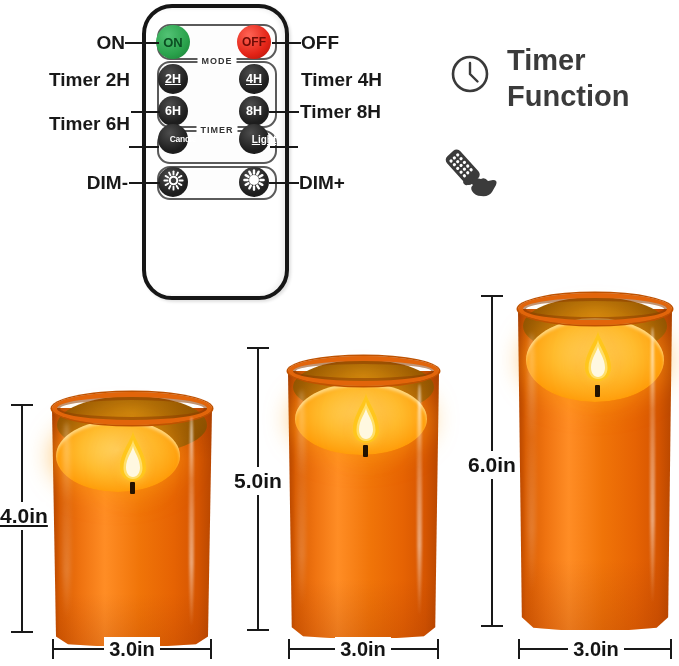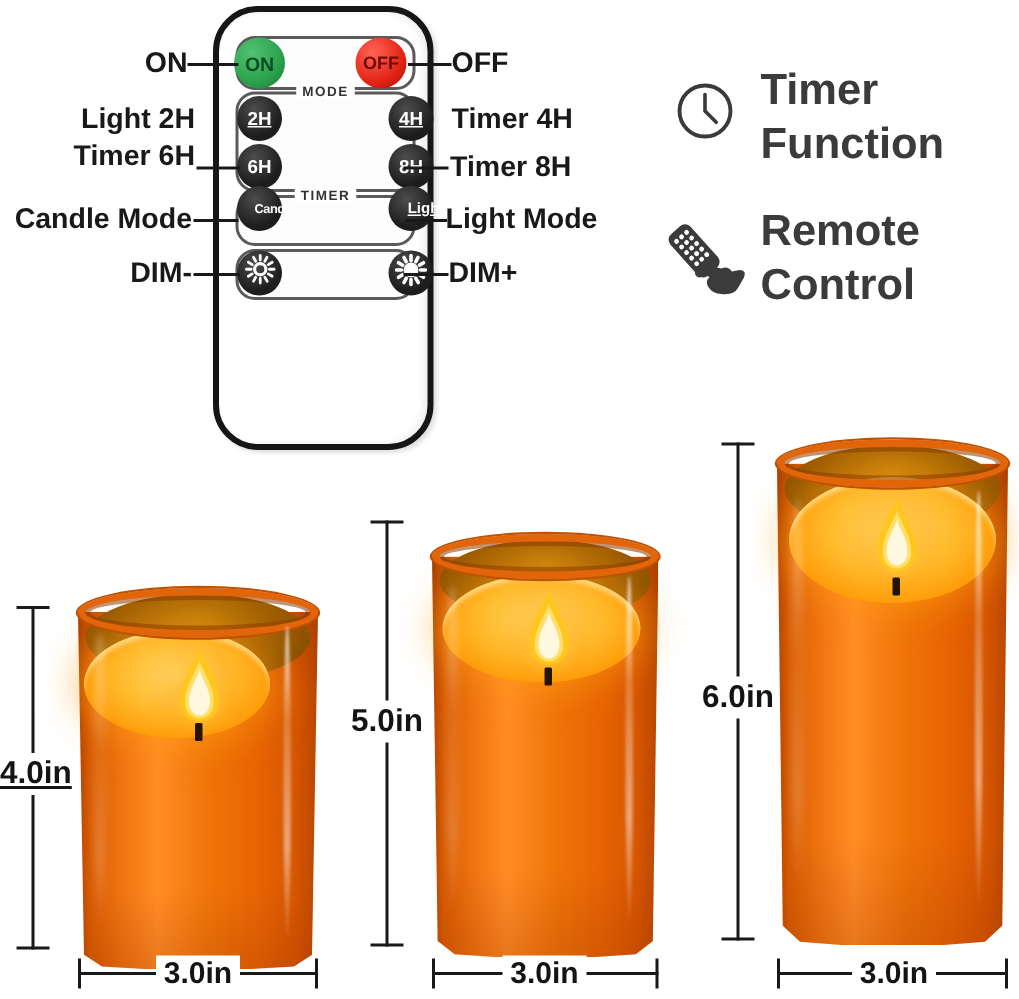--- a/index.html
+++ b/index.html
@@ -20,21 +20,21 @@
                padding:0 4px;font-size:9px;font-weight:bold;color:#333;letter-spacing:1px;}
   .rbtn{position:absolute;border-radius:50%;display:flex;align-items:center;justify-content:center;
         font-weight:bold;box-sizing:border-box;}
   .on-btn{left:10px;top:17px;width:34px;height:34px;font-size:13px;color:#0b4d22;
           background:radial-gradient(circle at 35% 30%, #52c274, var(--on-green) 60%, #177a33);}
   .off-btn{left:91px;top:17px;width:34px;height:34px;font-size:12px;color:#6e0b05;
           background:radial-gradient(circle at 35% 30%, #ff6455, var(--off-red) 60%, #a81007);}
   .dark-btn{width:30px;height:30px;color:#fff;
           background:radial-gradient(circle at 40% 30%, #4d4d4d, var(--button-black) 65%);}
   .row-t{top:56px;text-decoration:underline;} .row-t2{top:88px;} .row-m{top:116px;padding-left:20px;} .row-d{top:159px;}
-  .colL{left:12px;} .colR{left:93px;margin-left:20px;}
+  .colL{left:12px;} .colR{left:93px;}
   .f-timer{font-size:12.5px;} .f-candle{font-size:8.5px;letter-spacing:-.3px;} .f-light{font-size:10px;text-decoration:underline;}
 
   
   .callout{position:absolute;font-size:19px;font-weight:600;color:#191919;white-space:nowrap;
            line-height:22px;}
   .cline{position:absolute;height:2px;background:#191919;z-index:6;}
 
   
   .feature-icon{position:absolute;}
   .feature-text{position:absolute;width:155px;font-size:29px;font-weight:bold;
@@ -142,29 +142,27 @@
               <line x1="12" y1="5" x2="12" y2="1.5"></line>
             <line x1="15.5" y1="5.9" x2="17.1" y2="2.9"></line>
               <line x1="18.1" y1="8.5" x2="21.1" y2="6.7"></line>
           </g>
         </svg>
       </span>
     </div>
   </div>
 
   <div class="callout" style="right:554px;top:32px;">ON</div>
-  <div class="callout" style="right:549px;top:69px;">Light 2H</div>
-  <div class="callout" style="right:549px;top:94px;">Timer 6H</div>
-  <div class="callout" style="right:551px;top:136px;">Candle Mode</div>
+  <div class="callout" style="right:549px;top:69px;">Timer 2H</div>
+  <div class="callout" style="right:549px;top:113px;">Timer 6H</div>
   <div class="callout" style="right:551px;top:172px;">DIM-</div>
 
   <div class="callout" style="left:301px;top:32px;">OFF</div>
   <div class="callout" style="left:301px;top:69px;">Timer 4H</div>
   <div class="callout" style="left:300px;top:101px;">Timer 8H</div>
-  <div class="callout" style="left:297px;top:136px;">Light Mode</div>
   <div class="callout" style="left:299px;top:172px;">DIM+</div>
 
   <div class="cline" style="left:125px;top:42px;width:34px;"></div>
   <div class="cline" style="left:272px;top:42px;width:29px;"></div>
   <div class="cline" style="left:131px;top:111px;width:29px;"></div>
   <div class="cline" style="left:269px;top:111px;width:30px;"></div>
   <div class="cline" style="left:129px;top:146px;width:30px;"></div>
   <div class="cline" style="left:270px;top:146px;width:28px;"></div>
   <div class="cline" style="left:129px;top:182px;width:31px;"></div>
   <div class="cline" style="left:269px;top:182px;width:30px;"></div>
@@ -196,21 +194,20 @@
             <circle cx="27.5" cy="23" r="1.6"></circle>
           <circle cx="18.5" cy="28" r="1.6"></circle>
             <circle cx="23" cy="28" r="1.6"></circle>
             <circle cx="27.5" cy="28" r="1.6"></circle>
         </g>
       </g>
       <path d="M35 31 q-5 -3 -9 1 l6 6 q-3 2 -1 6 q3 5 9 5 q8 1 11 -4 l4 -7 q2 -5 -3 -5 l-5 1 q-3 -4 -7 -2 z" fill="#3b3b3b"></path>
       <rect x="25" y="25" width="6" height="14" rx="3" fill="#3b3b3b" transform="rotate(42 28 32)"></rect>
     </svg>
   </div>
-  <div class="feature-text" style="left:507px;top:136px;">Remote Control</div>
 
   <div class="candle" style="left:52px;top:392px;width:160px;height:254px;">
     <div class="cbody" style="top:16px;"></div>
     <div class="interior" style="top:4px;height:58px;"></div>
     <div class="pool" style="left:4px;top:28px;width:124px;height:72px;"></div>
     <svg class="flame" style="left:68px;top:38px;" width="26" height="52" viewBox="0 0 26 52">
       <path d="M13 1 C14 9 26 23 26 37.5 C26 45.5 20.2 51 13 51 C5.8 51 0 45.5 0 37.5 C0 23 12 9 13 1 Z" fill="#ffc61c"></path>
       <path d="M13 10 C14 16 22.5 26 22.5 38 C22.5 44.5 18.5 49 13 49 C7.5 49 3.5 44.5 3.5 38 C3.5 26 12 16 13 10 Z" fill="#ffdf6b"></path>
       <path d="M13 16 C13.5 21 20 28.5 20 37.5 C20 43 17 47 13 47 C9 47 6 43 6 37.5 C6 28.5 12.5 21 13 16 Z" fill="#fff8e0"></path>
     </svg>

